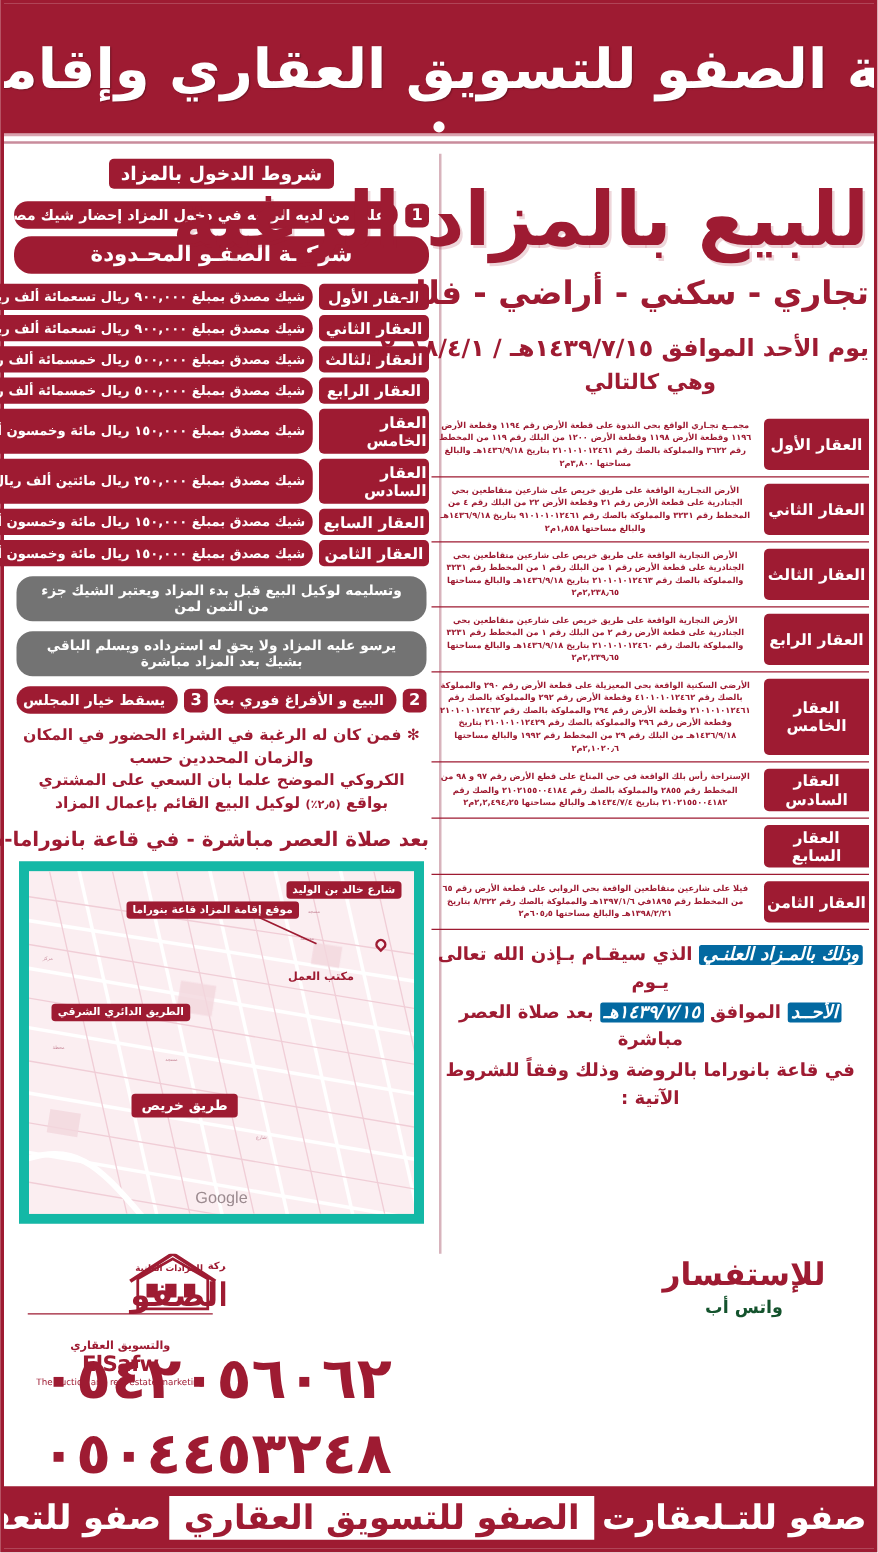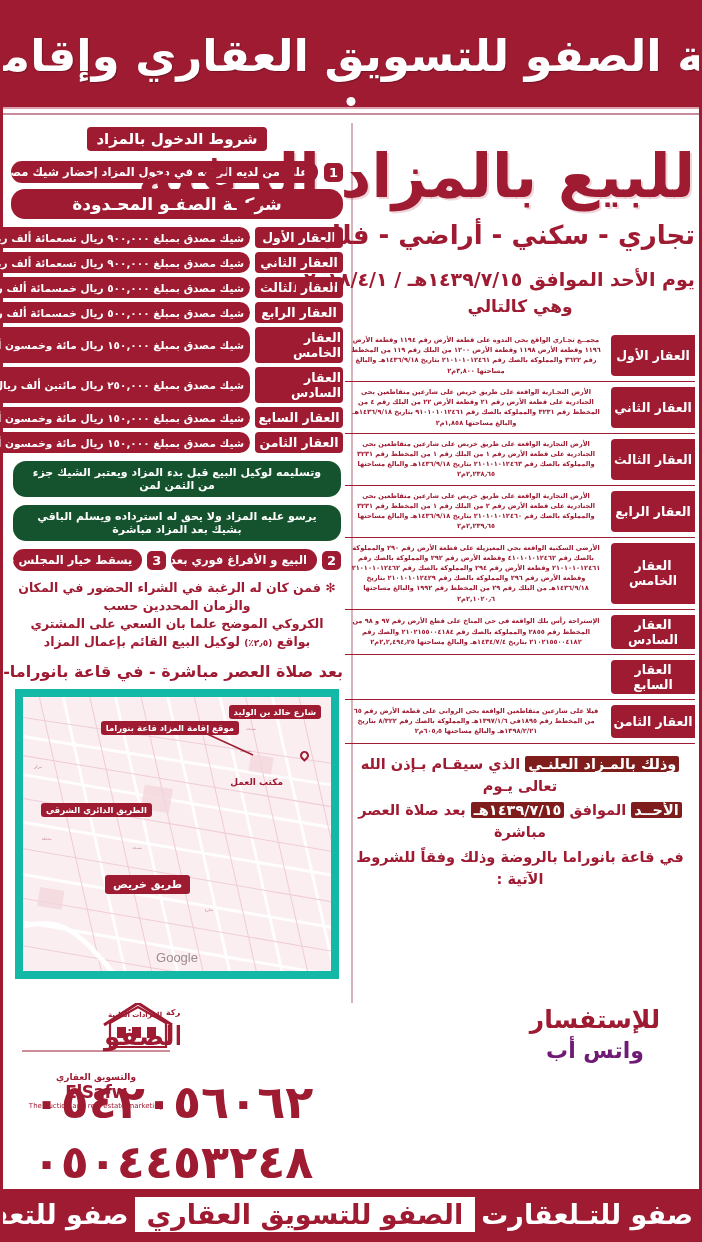--- a/index.html
+++ b/index.html
@@ -100,21 +100,21 @@
     flex:1 1 auto;
     background:#9e1b32; color:#fff;
     border-radius:12px;
     font-size:10.5px; font-weight:bold;
     display:flex; align-items:center; justify-content:center;
     padding:3px 6px;
     white-space:nowrap;
   }
   .cond-pill-solo{
     margin:8px 6px 8px 6px;
-    background:#14532d; color:#fff;
+    background:#737373; color:#fff;
     border-radius:13px;
     padding:5px 10px;
     font-size:11px; font-weight:bold;
     text-align:center;
   }
   .cond-two{
     display:flex; align-items:center; gap:5px;
     margin:6px 6px 8px 6px;
     flex-direction:row;
   }
@@ -173,21 +173,21 @@
   }
   .logo-house{ position:relative; height:52px; }
   .logo-sub1{ color:#9e1b32; font-size:9px; font-weight:bold; margin-top:17px; }
   .logo-en{ color:#9e1b32; font-size:17px; font-weight:bold; letter-spacing:-.5px; }
   .logo-tag{ color:#9e1b32; font-size:7px; }
 
   .inquiry{
     position:absolute; right:24px; top:1002px; width:160px; text-align:center;
   }
   .inquiry-h{ color:#9e1b32; font-size:25px; font-weight:bold; }
-  .inquiry-s{ color:#701a75; font-size:22px; font-weight:bold; margin-top:4px; }
+  .inquiry-s{ color:#14532d; font-size:14px; font-weight:bold; margin-top:4px; }
 
   .phone{
     position:absolute; left:0; width:340px;
     text-align:center;
     color:#9e1b32;
     font-size:46px; font-weight:bold;
     letter-spacing:1px;
     font-family:"DejaVu Sans",sans-serif;
   }
   .phone1{ top:1072px; }
@@ -265,22 +265,22 @@
   }
   .closing{
     color:#9e1b32;
     font-weight:bold;
     text-align:center;
     margin-top:10px;
     line-height:1.5;
   }
   .closing .l1{ font-size:14.5px; }
   .closing .hl{
-    background:#7f1d1d; color:#fff;
-    padding:0 3px; border-radius:2px;
+    background:#0369a1; color:#fff;
+    padding:0 3px; border-radius:2px;font-style:italic;
   }
   .closing .l2{ font-size:14.5px; margin-top:3px; }
   .closing .l3{ font-size:14.5px; margin-top:3px; }
 
   
   .footer{
     position:absolute; left:0; bottom:0; width:696px; height:50px;
     background:#9e1b32;
     overflow:hidden;
     display:flex; align-items:center;

